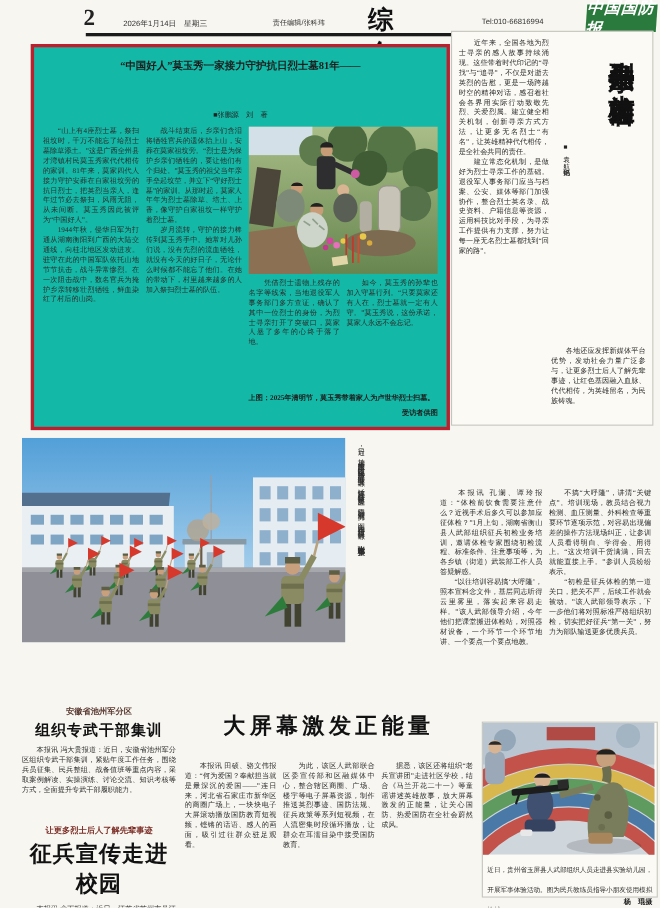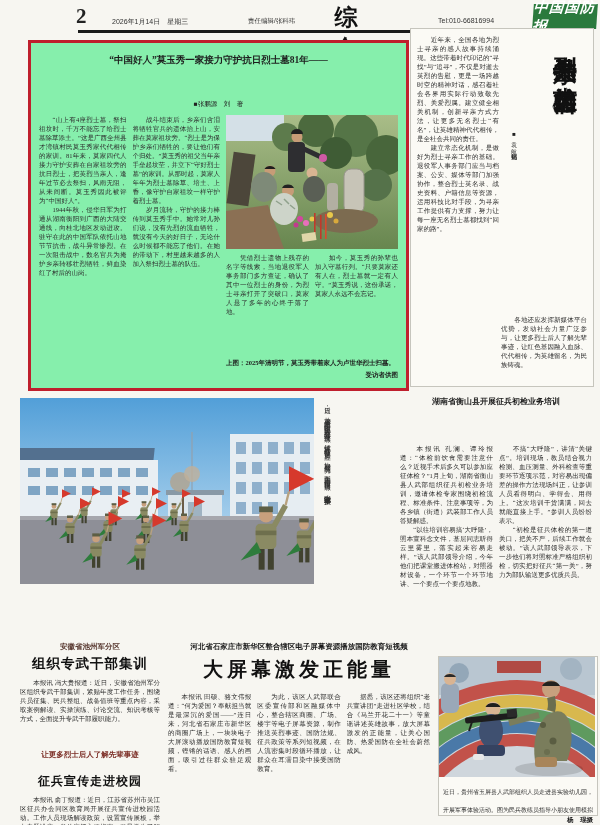--- a/index.html
+++ b/index.html
@@ -14,21 +14,21 @@
   .song{font-family:"DejaVu Serif","Liberation Serif",serif;font-weight:bold;color:#111;}
   .vtxt{writing-mode:vertical-rl;font-size:6.5px;line-height:12.5px;color:#2c2c2c;
         letter-spacing:1px;overflow:hidden;font-family:"Liberation Serif",serif;}
   .credit{font-weight:bold;font-size:6.5px;color:#1c1c1c;}
   svg{display:block;}
   
   .masthead{background:#2b7a3d;color:#fff;display:flex;align-items:center;justify-content:center;
             font-family:"DejaVu Serif",serif;font-weight:bold;font-style:italic;font-size:14.5px;
             letter-spacing:1px;transform:skewX(-4deg);}
   
-  .redbox{border:3.5px solid #bf1f2d;background:#86efac;}
+  .redbox{border:3.5px solid #bf1f2d;background:#14b8a6;}
   .graybox{border:1px solid #c6c5bd;background:#fbfaf5;}
   .colrow{display:flex;gap:6px;}
   .colrow .txt{flex:1;}
 </style>
 </head>
 <body>
 
 <div class="abs" style="left:76px;top:4px;font-family:'Liberation Serif',serif;font-size:21px;font-weight:bold;color:#222;">2</div>
 <div class="abs" style="left:112px;top:17px;font-size:7px;color:#333;">
   <span>2026年1月14日</span>　<span>星期三</span>
@@ -202,42 +202,40 @@
   </svg>
   <div class="abs" style="right:0;top:0;width:74px;height:186px;">
     <div class="vtxt" style="height:176px;margin-top:4px;">
       <span>近日，甘肃省庆阳军分区组织民兵应急分队专业训练，锤炼民兵分队快速反应、协同处置能力。图为民兵进行旗语训练。</span>
       <span style="font-weight:bold;">张晓军摄</span>
     </div>
   </div>
 </div>
 
 <div class="abs" style="left:400px;top:392px;width:192px;height:266px;">
-  <div class="kick ctr" style="font-size:8px;margin-top:4px;">湖南省衡山县开展征兵初检业务培训</div>
   <div class="colrow" style="position:absolute;left:0;right:0;top:52px;bottom:0;">
     <div class="txt">　　本报讯 孔澜、谭玲报道：“体检前饮食需要注意什么？近视手术后多久可以参加应征体检？”1月上旬，湖南省衡山县人武部组织征兵初检业务培训，邀请体检专家围绕初检流程、标准条件、注意事项等，为各乡镇（街道）武装部工作人员答疑解惑。
 　　“以往培训容易搞‘大呼隆’，照本宣科念文件，基层同志听得云里雾里，落实起来容易走样。”该人武部领导介绍，今年他们把课堂搬进体检站，对照器材设备，一个环节一个环节地讲、一个要点一个要点地教。</div>
     <div class="txt">　　不搞“大呼隆”，讲清“关键点”。培训现场，教员结合视力检测、血压测量、外科检查等重要环节逐项示范，对容易出现偏差的操作方法现场纠正，让参训人员看得明白、学得会、用得上。“这次培训干货满满，回去就能直接上手。”参训人员纷纷表示。
 　　“初检是征兵体检的第一道关口，把关不严，后续工作就会被动。”该人武部领导表示，下一步他们将对照标准严格组织初检，切实把好征兵“第一关”，努力为部队输送更多优质兵员。</div>
   </div>
 </div>
 
 <div class="abs" style="left:20px;top:642px;width:140px;">
   <div class="kick ctr" style="font-size:7.5px;color:#5a3a32;">安徽省池州军分区</div>
   <div class="hei ctr" style="font-size:13.5px;margin-top:3px;letter-spacing:1px;">组织专武干部集训</div>
   <div class="txt" style="margin-top:5px;height:66px;">　　本报讯 冯大贵报道：近日，安徽省池州军分区组织专武干部集训，紧贴年度工作任务，围绕兵员征集、民兵整组、战备值班等重点内容，采取案例解读、实操演练、讨论交流、知识考核等方式，全面提升专武干部履职能力。</div>
 </div>
 <div class="abs" style="left:20px;top:750px;width:140px;">
   <div class="kick ctr" style="font-size:7.5px;color:#7b2d25;">让更多烈士后人了解先辈事迹</div>
-  <div class="hei ctr" style="font-size:12px;margin-top:13px;letter-spacing:1px;">征兵宣传走进校园</div>
+  <div class="hei ctr" style="font-size:20px;margin-top:3px;letter-spacing:1px;">征兵宣传走进校园</div>
   <div class="txt" style="margin-top:5px;height:46px;">　　本报讯 俞丁报道：近日，江苏省苏州市吴江区征兵办会同区教育局开展征兵宣传进校园活动。工作人员现场解读政策，设置宣传展板，举办专题讲座，发放应征入伍指南，引导学生了解参军入伍政策，激发适龄青年参军报国热情。</div>
 </div>
 
 <div class="abs" style="left:168px;top:642px;width:262px;height:180px;">
-  <div class="kick ctr" style="font-size:7.5px;">河北省石家庄市新华区整合辖区电子屏幕资源播放国防教育短视频</div>
   <div class="song ctr" style="font-size:20px;margin-top:4px;letter-spacing:4px;">大屏幕激发正能量</div>
   <div class="colrow" style="position:absolute;left:0;right:0;top:50px;bottom:0;">
     <div class="txt">　　本报讯 田硕、骆文伟报道：“何为爱国？奉献担当就是最深沉的爱国——”连日来，河北省石家庄市新华区的商圈广场上，一块块电子大屏滚动播放国防教育短视频，铿锵的话语、感人的画面，吸引过往群众驻足观看。</div>
     <div class="txt">　　为此，该区人武部联合区委宣传部和区融媒体中心，整合辖区商圈、广场、楼宇等电子屏幕资源，制作推送英烈事迹、国防法规、征兵政策等系列短视频，在人流密集时段循环播放，让群众在耳濡目染中接受国防教育。</div>
     <div class="txt">　　据悉，该区还将组织“老兵宣讲团”走进社区学校，结合《马兰开花二十一》等童谣讲述英雄故事，放大屏幕激发的正能量，让关心国防、热爱国防在全社会蔚然成风。</div>
   </div>
 </div>
 
 <div class="abs graybox" style="left:438px;top:656px;width:158px;height:158px;">
   <svg width="156" height="120" viewBox="0 0 156 120">

